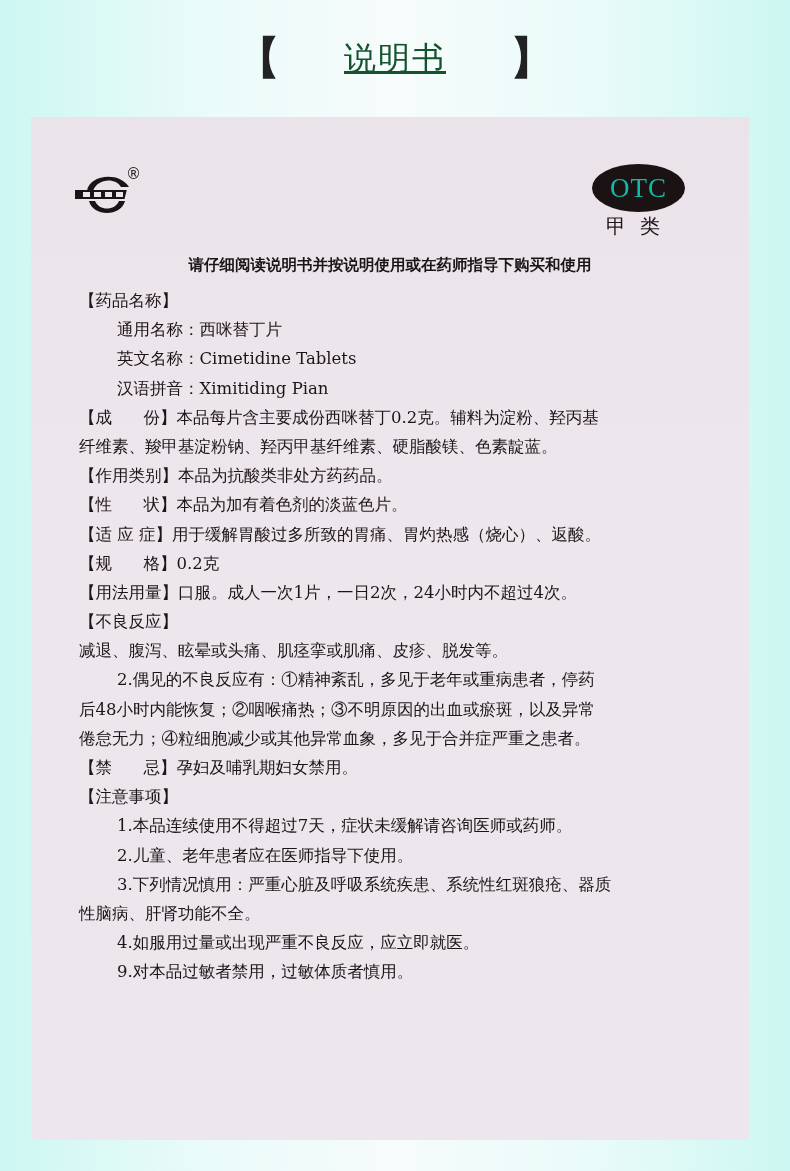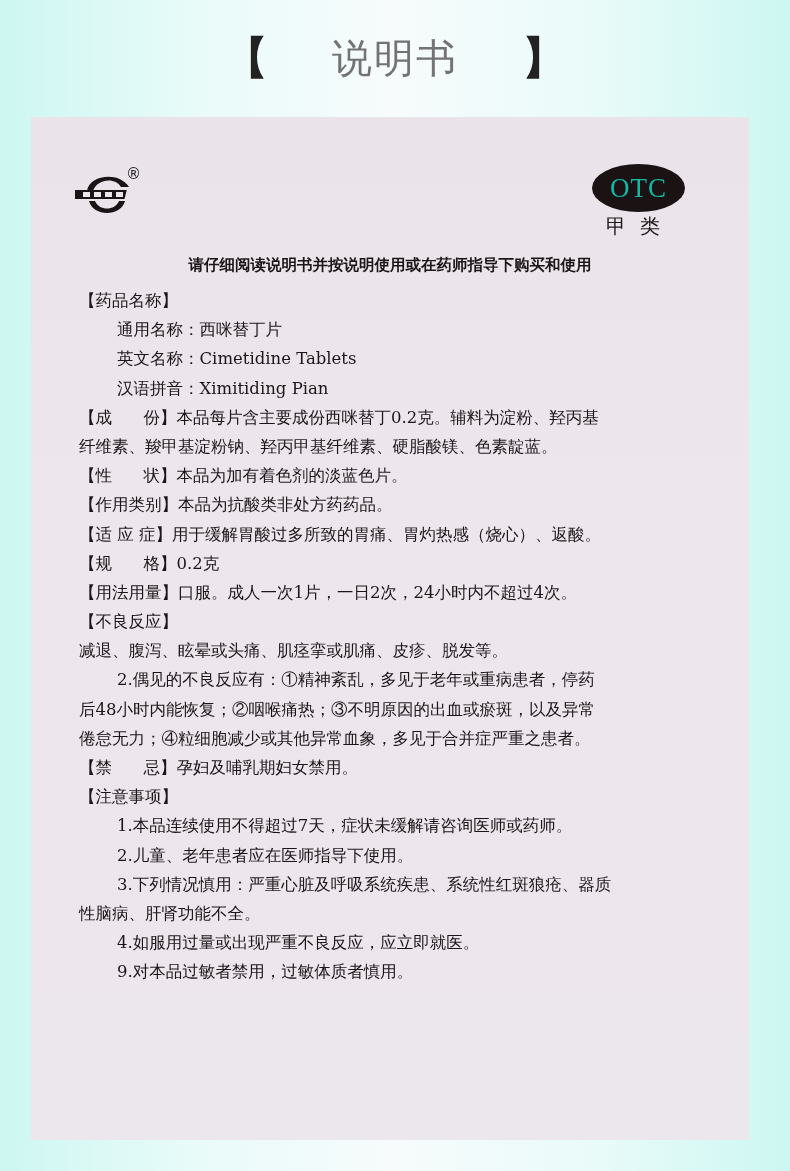--- a/index.html
+++ b/index.html
@@ -10,22 +10,23 @@
   }
   .banner {
     position:absolute; top:28px; left:0; width:790px; height:60px;
     display:flex; align-items:center; justify-content:center;
   }
   .bracket {
     font-family: "DejaVu Sans", sans-serif; font-size:44px; font-weight:bold; color:#222;
     line-height:1;
   }
   .banner-title {
-    font-family: "DejaVu Sans", sans-serif; font-size:40px; color:#737373; margin:0 64px; letter-spacing:2px;
+    font-family: "DejaVu Sans", sans-serif; font-size:32px; color:#14532d; margin:0 64px; letter-spacing:2px;
     line-height:1;
+    text-decoration:underline;
   }
   .paper {
     position:absolute; left:31px; top:117px; width:718px; height:1023px;
     background: linear-gradient(180deg, #ebe3ea 0%, #ede6ec 40%, #ece6ed 100%);
     color:#1c1518;
   }
   .logo { position:absolute; left:44px; top:48px; width:64px; height:54px; }
   .reg { position:absolute; left:95px; top:48px; font-family:"DejaVu Sans",sans-serif; font-size:15px; color:#222; }
   .otc-badge {
     position:absolute; left:561px; top:47px; width:93px; height:48px; border-radius:50%;
@@ -91,25 +92,25 @@
     <div class="line indent1">通用名称：西咪替丁片</div>
     <div class="line indent1">英文名称：Cimetidine Tablets</div>
     <div class="line indent1">汉语拼音：Ximitiding Pian</div>
 
     <div class="line">
       <span class="sec-label">【成      份】</span><span>本品每片含主要成份西咪替丁0.2克。辅料为淀粉、羟丙基</span>
     </div>
     <div class="line">纤维素、羧甲基淀粉钠、羟丙甲基纤维素、硬脂酸镁、色素靛蓝。</div>
 
     <div class="line">
-      <span class="sec-label">【性      状】</span><span>本品为加有着色剂的淡蓝色片。</span>
+      <span class="sec-label">【作用类别】</span><span>本品为抗酸类非处方药药品。</span>
     </div>
 
     <div class="line">
-      <span class="sec-label">【作用类别】</span><span>本品为抗酸类非处方药药品。</span>
+      <span class="sec-label">【性      状】</span><span>本品为加有着色剂的淡蓝色片。</span>
     </div>
 
     <div class="line">
       <span class="sec-label">【适 应 症】</span><span>用于缓解胃酸过多所致的胃痛、胃灼热感（烧心）、返酸。</span>
     </div>
 
     <div class="line">
       <span class="sec-label">【规      格】</span><span>0.2克</span>
     </div>
 

